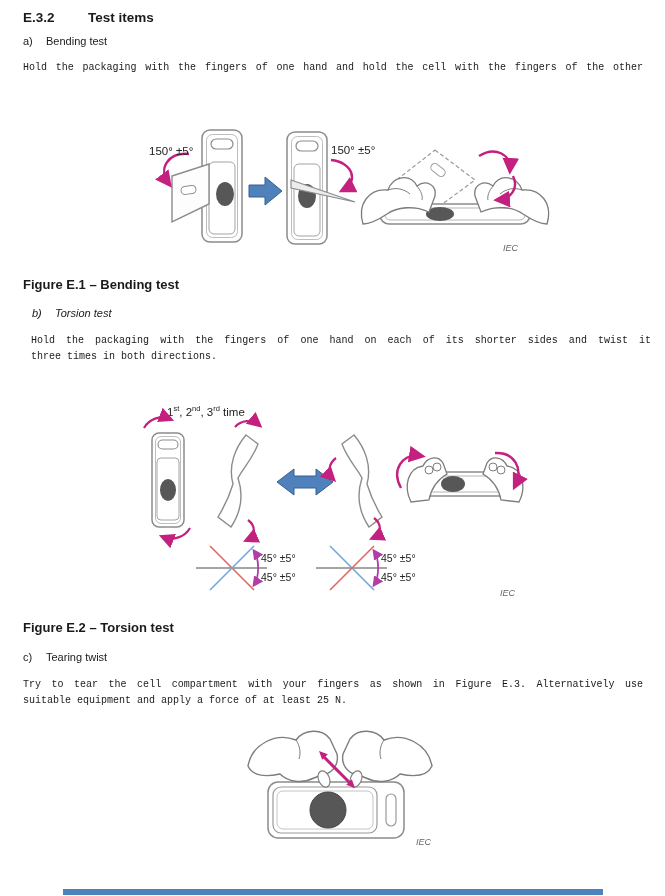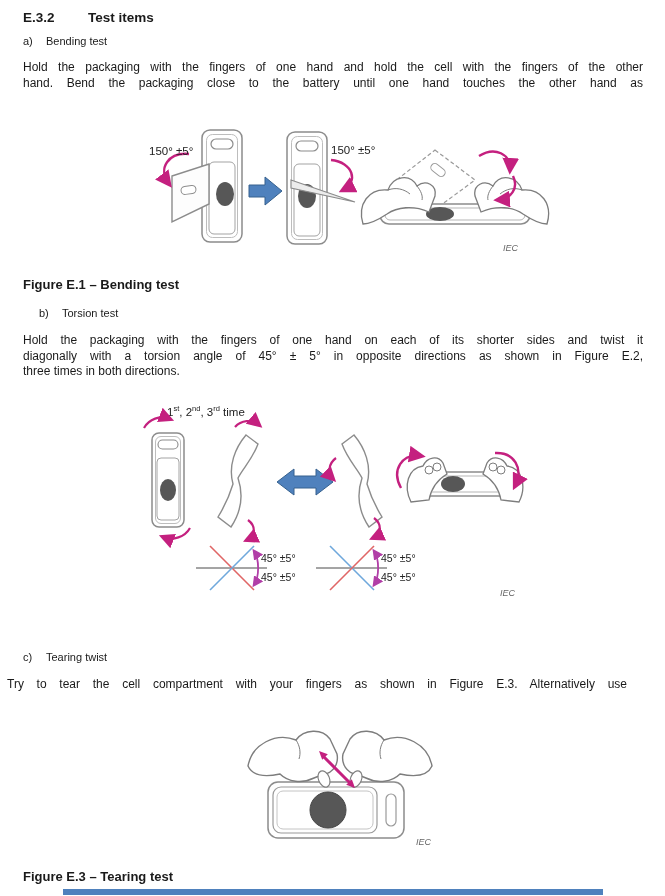--- a/index.html
+++ b/index.html
@@ -6,21 +6,21 @@
   .page {
     position:relative; width:665px; height:896px; background:#ffffff;
     font-family:"Liberation Sans", sans-serif; color:#1a1a1a; overflow:hidden;
   }
   .abs { position:absolute; }
   .sec-num { display:inline-block; width:65px; font-weight:bold; font-size:13.5px; }
   .sec-title { font-weight:bold; font-size:13.5px; }
   .item-heading { font-size:11px; }
   .item-label { display:inline-block; width:23px; }
   .para { width:620px; }
-  .bline { font-size:12px; line-height:15.5px; text-align:justify; }
+  .bline { font-size:10px; line-height:15.5px; text-align:justify;font-family:Liberation Mono, monospace; }
   .bline.j { text-align-last:justify; }
   .caption { width:620px; text-align:left; font-weight:bold; font-size:13px; }
   .ordinal { font-size:11.5px; color:#222;text-align:right; }
   .ordinal sup { font-size:7.5px; }
   svg text { font-family:"Liberation Sans", sans-serif; }
   .bottom-bar { left:63px; top:889px; width:540px; height:6px; background:#4f81bd; }
 </style>
 </head>
 <body>
 
@@ -29,21 +29,20 @@
   <div class="abs" style="left:23px; top:8px;">
     <span class="sec-num">E.3.2</span><span class="sec-title">Test items</span>
   </div>
 
   <div class="abs item-heading" style="left:23px; top:35px;">
     <span class="item-label">a)</span><span>Bending test</span>
   </div>
 
   <div class="abs para" style="left:23px; top:60px;">
     <div class="bline j">Hold the packaging with the fingers of one hand and hold the cell with the fingers of the other</div>
-    <div class="bline j">hand. Bend the packaging close to the battery until one hand touches the other hand as</div>
   </div>
 
   <svg class="abs" style="left:145px; top:126px;" width="420" height="130" viewBox="0 0 420 130">
     <defs>
       <marker id="m1" markerWidth="7" markerHeight="7" refX="5" refY="3.5" orient="auto">
         <path d="M0,0 L7,3.5 L0,7 Z" fill="#c4207f"></path>
       </marker>
     </defs>
 
     <g>
@@ -82,27 +81,26 @@
       <path d="M402,98 C408,78 396,62 377,64 C372,50 355,47 348,60 C339,53 328,59 330,70 L336,86 C352,79 368,81 378,88 C387,94 394,98 402,98 Z" fill="#fff" stroke="#7d7d7d" stroke-width="1.3"></path>
       <path d="M377,64 C369,61 361,63 355,68 M348,60 C344,65 342,70 343,74" fill="none" stroke="#7d7d7d" stroke-width="1"></path>
     </g>
     <path d="M334,30 C350,20 366,28 365,44" fill="none" stroke="#c4207f" stroke-width="2.4" marker-end="url(#m1)"></path>
     <path d="M368,50 C374,62 366,73 353,74" fill="none" stroke="#c4207f" stroke-width="2.4" marker-end="url(#m1)"></path>
     <text x="358" y="125" font-size="9" font-style="italic" fill="#666">IEC</text>
   </svg>
 
   <div class="abs caption" style="left:23px; top:277px;">Figure E.1 – Bending test</div>
 
-  <div class="abs item-heading" style="left:39px; top:307px;">
+  <div class="abs item-heading" style="left:32px; top:307px;font-style:italic;">
     <span class="item-label">b)</span><span>Torsion test</span>
   </div>
 
-  <div class="abs para" style="left:23px; top:333px;">
+  <div class="abs para" style="left:31px; top:333px;">
     <div class="bline j">Hold the packaging with the fingers of one hand on each of its shorter sides and twist it</div>
-    <div class="bline j">diagonally with a torsion angle of 45° ± 5° in opposite directions as shown in Figure E.2,</div>
     <div class="bline">three times in both directions.</div>
   </div>
 
   <div class="abs ordinal" style="left:167px; top:404px;">
     <span>1</span><sup>st</sup><span>, 2</span><sup>nd</sup><span>, 3</span><sup>rd</sup><span> time</span>
   </div>
 
   <svg class="abs" style="left:140px; top:400px;" width="400" height="200" viewBox="0 0 400 200">
     <defs>
       <marker id="m2" markerWidth="7" markerHeight="7" refX="5" refY="3.5" orient="auto">
@@ -164,27 +162,29 @@
       <line x1="190" y1="146" x2="234" y2="190" stroke="#6fa8dc" stroke-width="1.6"></line>
       <line x1="190" y1="190" x2="234" y2="146" stroke="#e06666" stroke-width="1.6"></line>
       <path d="M234,151 C239.5,159 239.5,177 234,185" fill="none" stroke="#b13ea7" stroke-width="1.8" marker-start="url(#m3r)" marker-end="url(#m3)"></path>
       <text x="241" y="162" font-size="10.5" fill="#222">45° ±5°</text>
       <text x="241" y="181" font-size="10.5" fill="#222">45° ±5°</text>
     </g>
 
     <text x="360" y="196" font-size="9" font-style="italic" fill="#666">IEC</text>
   </svg>
 
+  <div class="abs caption" style="left:23px; top:620px;">Figure E.2 – Torsion test</div>
 
   <div class="abs item-heading" style="left:23px; top:651px;">
     <span class="item-label">c)</span><span>Tearing twist</span>
   </div>
 
-  <div class="abs para" style="left:7px; top:677px;">
+  <div class="abs para" style="left:23px; top:677px;">
     <div class="bline j">Try to tear the cell compartment with your fingers as shown in Figure E.3. Alternatively use</div>
+    <div class="bline">suitable equipment and apply a force of at least 25 N.</div>
   </div>
 
   <svg class="abs" style="left:240px; top:726px;" width="200" height="130" viewBox="0 0 200 130">
     <g>
       <rect x="28" y="56" width="136" height="56" rx="10" fill="#fff" stroke="#8c8c8c" stroke-width="1.5"></rect>
       <rect x="33" y="61" width="104" height="46" rx="8" fill="none" stroke="#9a9a9a" stroke-width="1.2"></rect>
       <rect x="37" y="65" width="96" height="38" rx="6" fill="none" stroke="#c4c4c4" stroke-width="1"></rect>
       <rect x="146" y="68" width="10" height="32" rx="5" fill="#fff" stroke="#9a9a9a" stroke-width="1.2"></rect>
       <circle cx="88" cy="84" r="18" fill="#575757" stroke="#474747" stroke-width="1"></circle>
     </g>
@@ -196,17 +196,16 @@
       <ellipse cx="116" cy="53" rx="5.5" ry="8.5" fill="#fff" stroke="#7d7d7d" stroke-width="1.1" transform="rotate(22 116 53)"></ellipse>
     </g>
     <g>
       <line x1="84" y1="31" x2="110" y2="57" stroke="#c4207f" stroke-width="3"></line>
       <polygon points="79,25 82.2,33.8 87.8,28.2" fill="#c4207f"></polygon>
       <polygon points="115,62 106.2,58.8 111.8,53.2" fill="#c4207f"></polygon>
     </g>
     <text x="176" y="119" font-size="9" font-style="italic" fill="#666">IEC</text>
   </svg>
 
-  <div class="abs caption" style="left:23px; top:869px;">Figure E.3 – Tearing test</div>
 
   <div class="abs bottom-bar"></div>
 
 </div>
 
 </body></html>

